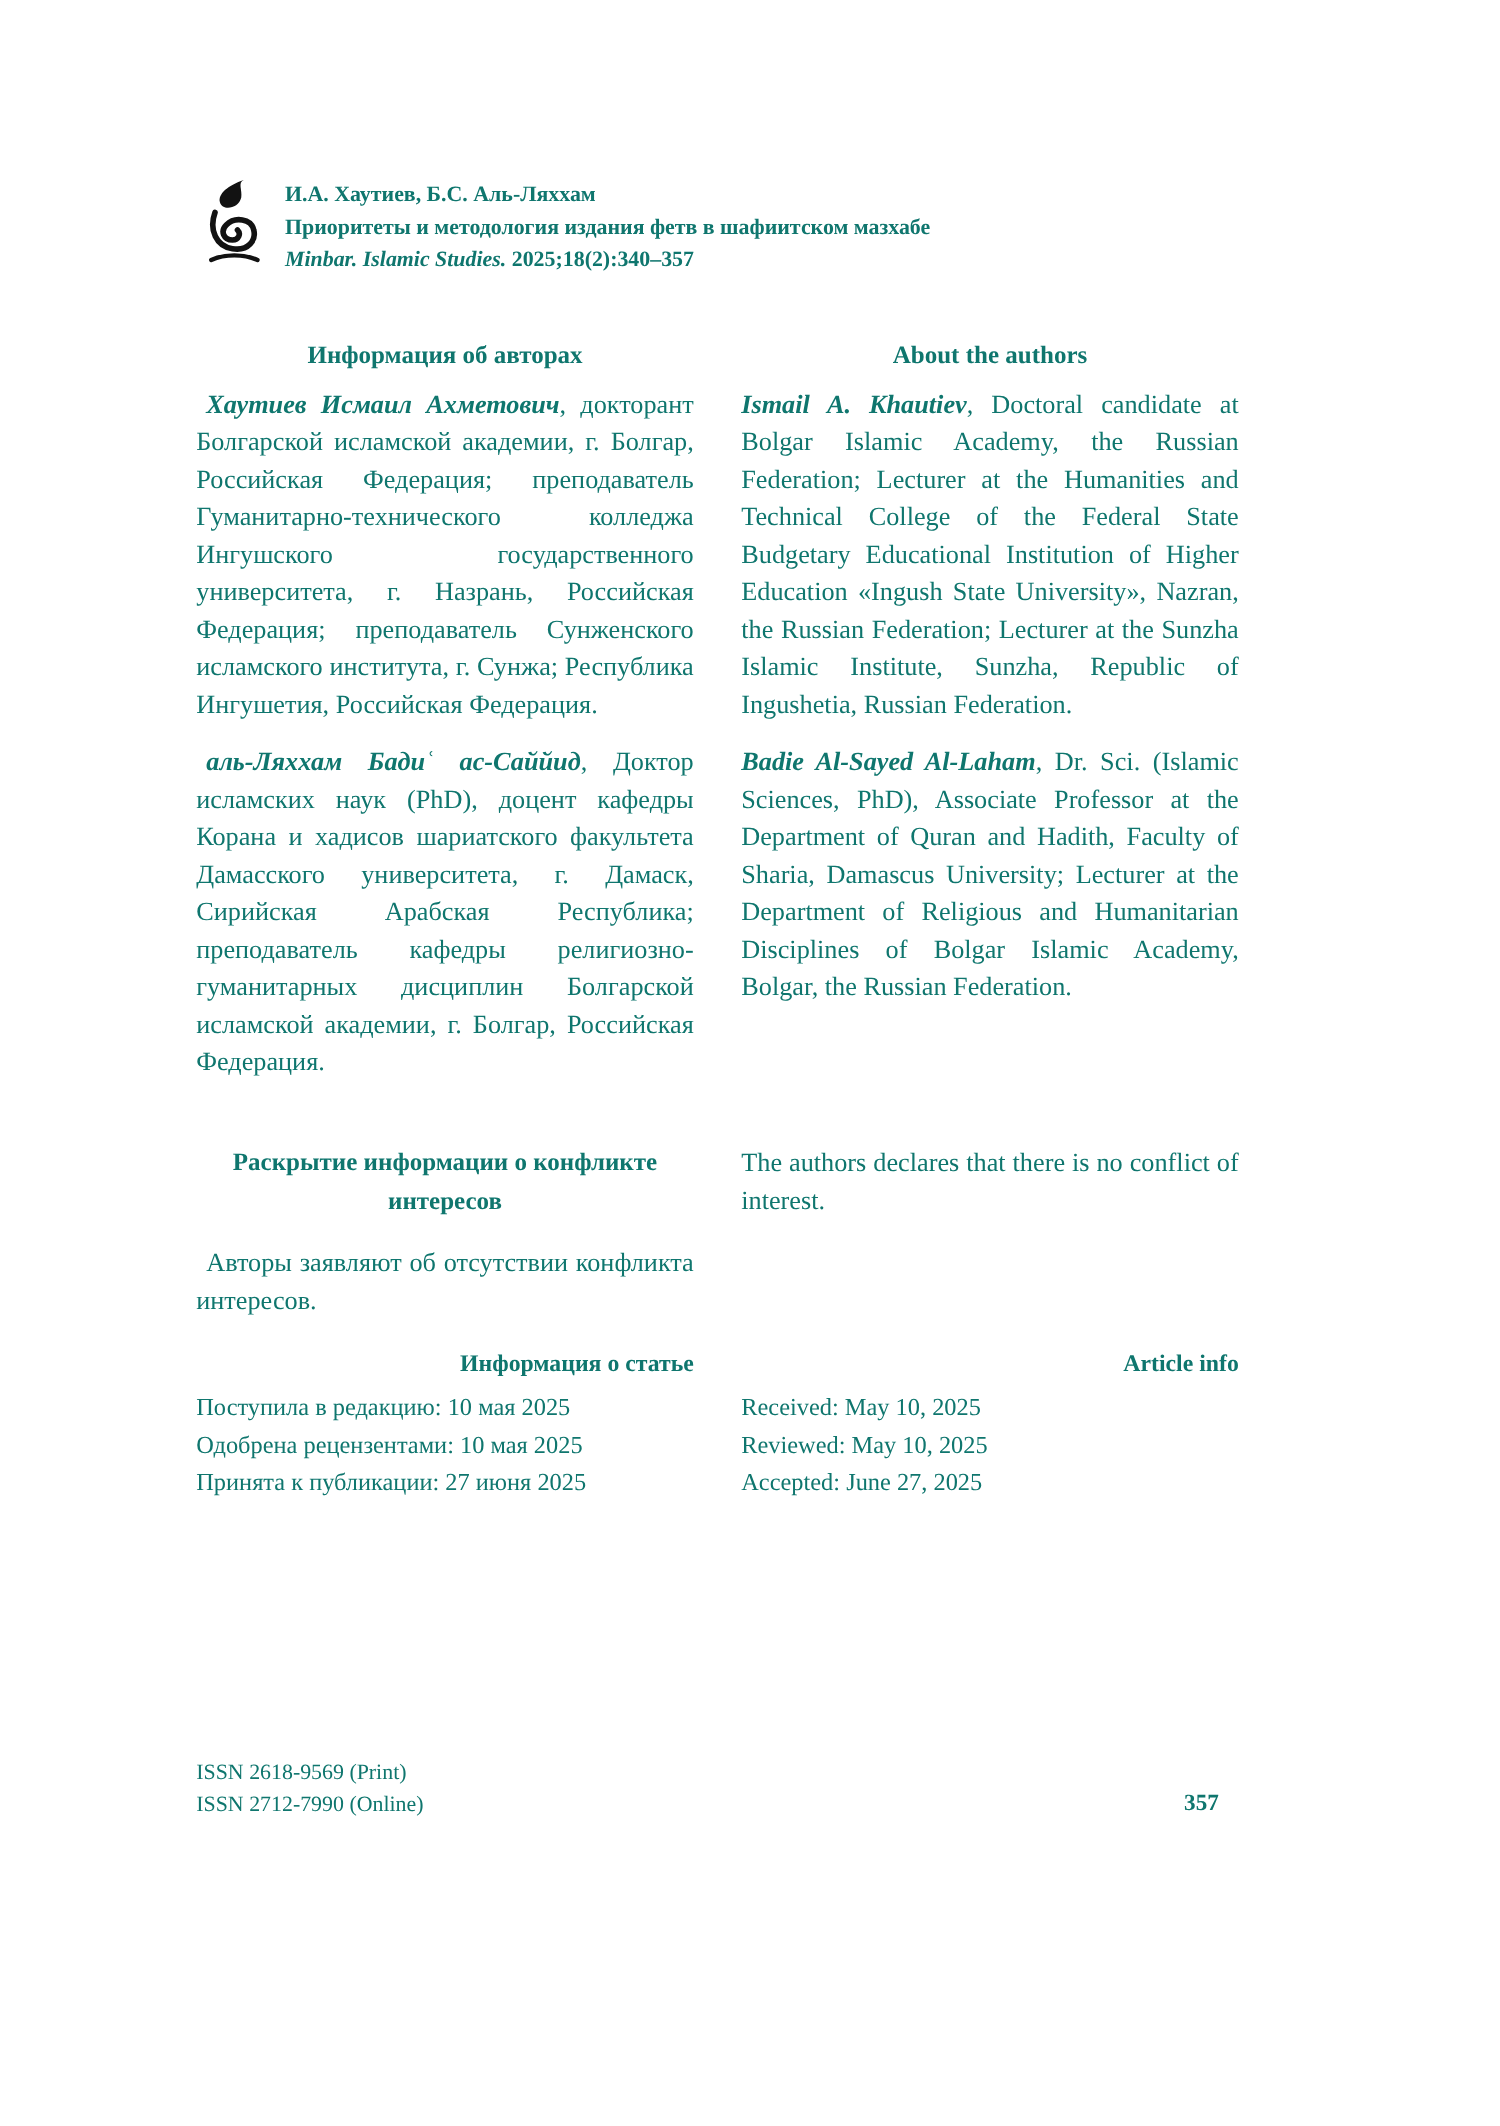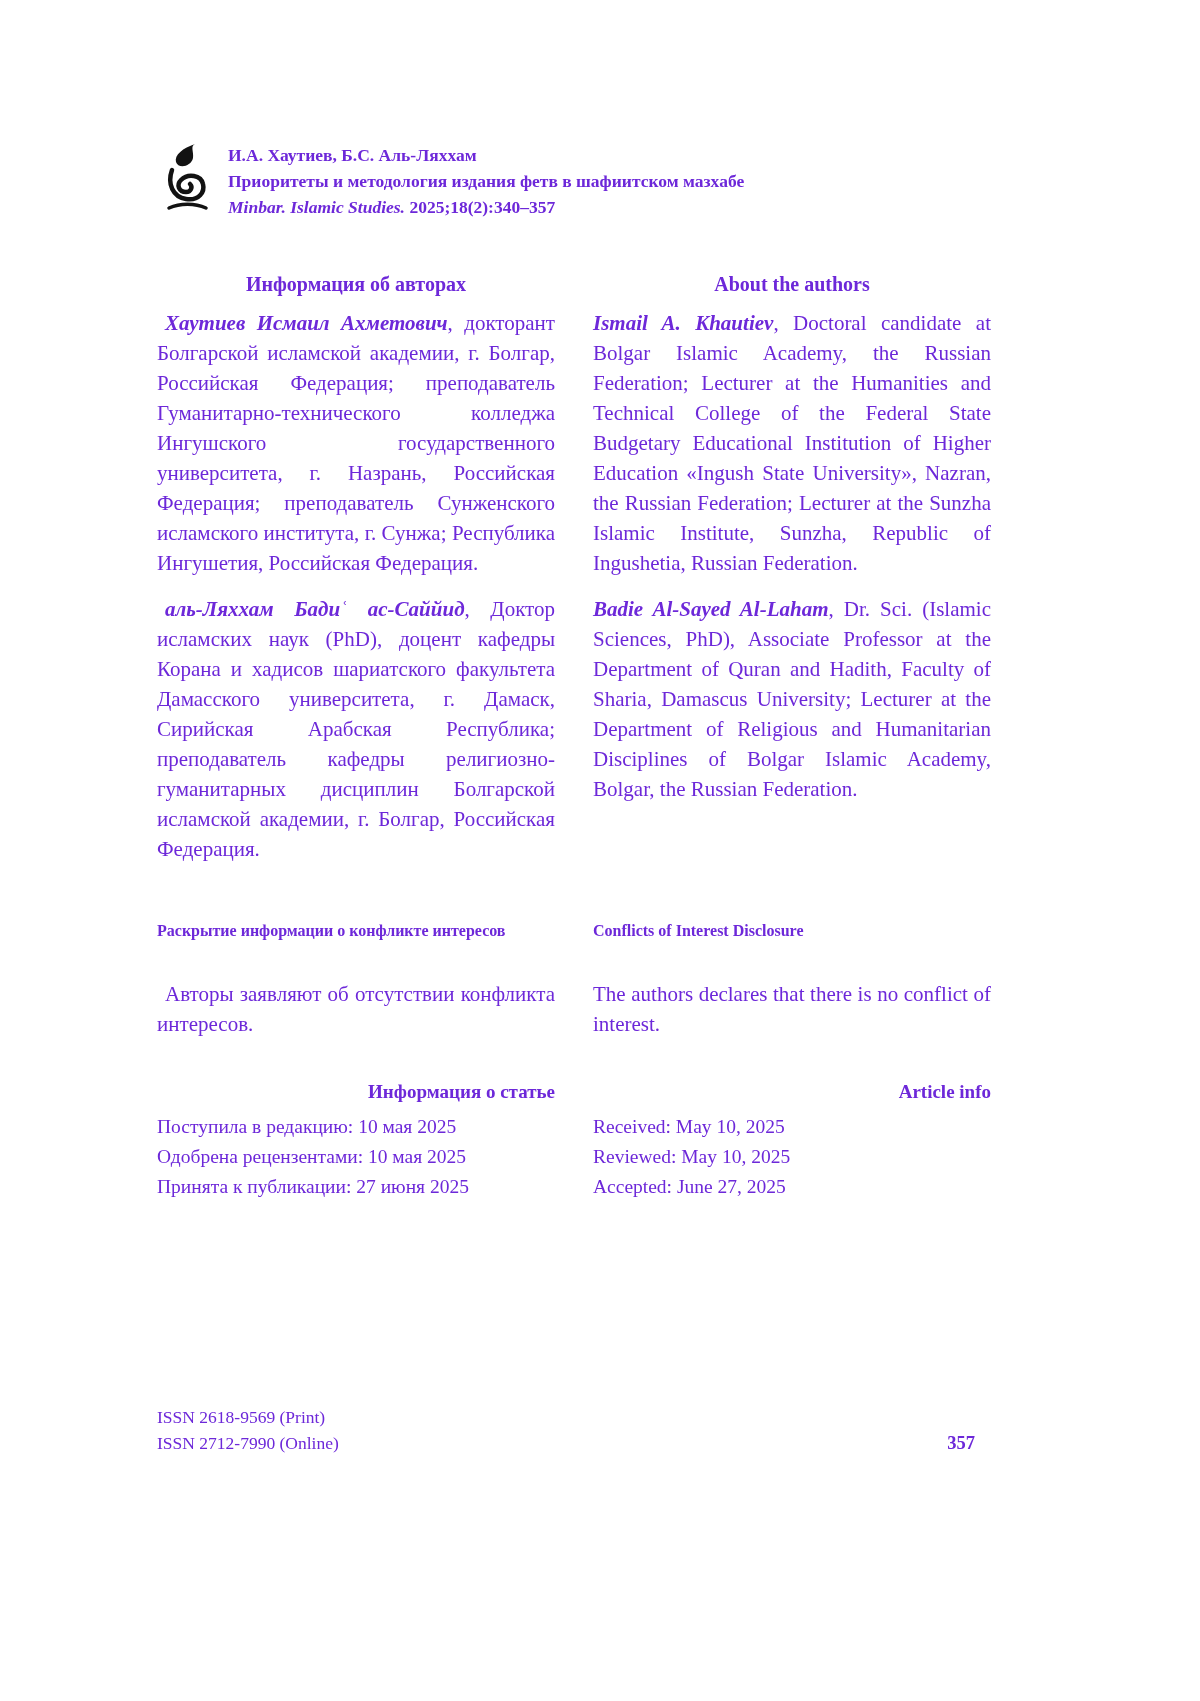--- a/index.html
+++ b/index.html
@@ -1,21 +1,21 @@
 <!DOCTYPE html>
 <html lang="ru"><head>
 <meta charset="utf-8">
 <style>
   html, body { margin: 0; padding: 0; background: #ffffff; }
   .page {
     position: relative;
     width: 1159px;
     height: 1701px;
     background: #ffffff;
-    color: #6d28d9;
+    color: #0f766e;
     font-family: "Liberation Serif", "DejaVu Serif", serif;
     overflow: hidden;
   }
 
   
   .header {
     position: absolute;
     top: 140px;
     left: 163px;
     display: flex;
@@ -45,23 +45,24 @@
   .info-grid { top: 1076px; }
 
   .col-heading {
     margin: 0 0 8px 0;
     text-align: center;
     font-size: 20px;
     line-height: 32px;
     font-weight: 700;
   }
   .conflict-heading {
-    margin: 0 0 2px 0;
+    margin: 0 0 18px 0;
     min-height: 62px;
-    font-size: 16px;
+    text-align: center;
+    font-size: 20px;
     line-height: 31px;
     font-weight: 700;
   }
   .info-heading {
     margin: 0 0 4px 0;
     text-align: right;
     font-size: 19px;
     line-height: 32px;
     font-weight: 700;
   }
@@ -126,21 +127,20 @@
       <p class="para"><span class="name">Badie Al-Sayed Al-Laham</span><span>, Dr. Sci. (Islamic Sciences, PhD), Associate Professor at the Department of Quran and Hadith, Faculty of Sharia, Damascus University; Lecturer at the Department of Religious and Humanitarian Disciplines of Bolgar Islamic Academy, Bolgar, the Russian Federation.</span></p>
     </div>
   </section>
 
   <section class="grid conflict-grid">
     <div>
       <h3 class="conflict-heading">Раскрытие информации о конфликте интересов</h3>
       <p class="para indent">Авторы заявляют об отсутствии конфликта интересов.</p>
     </div>
     <div>
-      <h3 class="conflict-heading">Conflicts of Interest Disclosure</h3>
       <p class="para">The authors declares that there is no conflict of interest.</p>
     </div>
   </section>
 
   <section class="grid info-grid">
     <div>
       <h3 class="info-heading">Информация о статье</h3>
       <div class="info-line">Поступила в редакцию: 10 мая 2025</div>
       <div class="info-line">Одобрена рецензентами: 10 мая 2025</div>
       <div class="info-line">Принята к публикации: 27 июня 2025</div>

